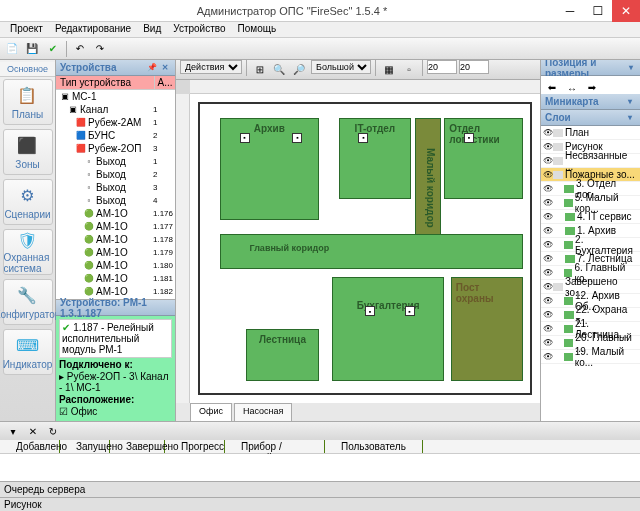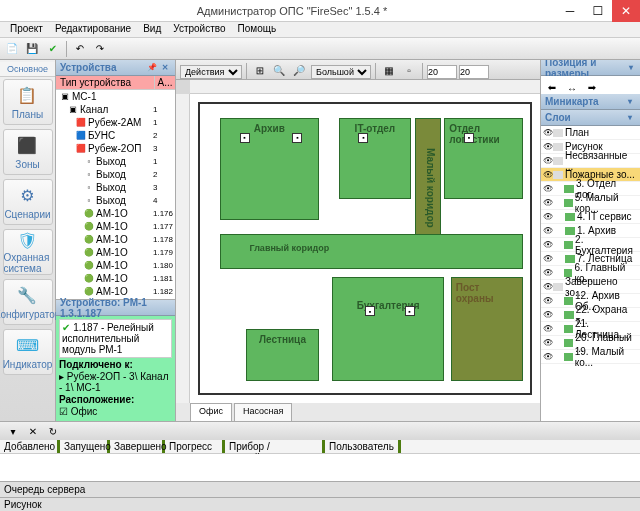--- a/index.html
+++ b/index.html
@@ -26,21 +26,21 @@
 .treehead span:first-child{flex:1;padding:1px 4px;border-right:1px solid #ccc}
 .treehead span:last-child{width:20px;padding:1px;text-align:center}
 .tree{flex:1;overflow-y:auto;overflow-x:hidden;background:#fff;font-size:9px}
 .trow{display:flex;align-items:center;height:13px;padding-left:4px;white-space:nowrap}
 .trow .ic{width:10px;height:10px;margin-right:2px;display:inline-flex;align-items:center;justify-content:center;font-size:8px}
 .trow .adr{margin-left:auto;width:22px;font-size:8px}
 .ind{display:inline-block}
 .devinfo{background:#86efac;padding:3px;border-top:1px solid #aaa;font-size:8px;min-height:110px}
 .devinfo .line{margin:1px 0}
 .canvaswrap{flex:1;display:flex;flex-direction:column;background:#d8d8d8}
-.canvastb{height:20px;background:linear-gradient(#f0f0f0,#d8d8d8);border-bottom:1px solid #aaa;display:flex;align-items:flex-end;padding:0 4px;gap:2px}
+.canvastb{height:20px;background:linear-gradient(#f0f0f0,#d8d8d8);border-bottom:1px solid #aaa;display:flex;align-items:flex-start;padding:0 4px;gap:2px}
 .ruler-top{height:14px;background:#f0f0f0;border-bottom:1px solid #ccc;margin-left:14px}
 .canvasbody{flex:1;display:flex;overflow:hidden}
 .ruler-left{width:14px;background:#f0f0f0;border-right:1px solid #ccc}
 .plan{flex:1;background:#fff;position:relative;overflow:hidden}
 .floor{position:absolute;inset:8px;border:2px solid #333}
 .room{position:absolute;background:#5fb75f;border:1px solid #2a6a2a;display:flex;align-items:flex-start;justify-content:center;padding:4px;font-size:9px;font-weight:bold;color:#2a5a2a}
 .room.dk{background:#7a8a3a}
 .corr{position:absolute;background:#5fb75f;border:1px solid #2a6a2a}
 .lbl{position:absolute;font-size:9px;font-weight:bold;color:#2a5a2a}
 .devic{position:absolute;width:10px;height:10px;background:#fff;border:1px solid #333;font-size:7px;display:flex;align-items:center;justify-content:center}
@@ -49,21 +49,21 @@
 .tab.act{background:#fff}
 .rcol{width:100px;display:flex;flex-direction:column;border-left:1px solid #aaa;background:#f0f0f0}
 .rpanel{display:flex;flex-direction:column}
 .rbody{background:#fff;font-size:8px;overflow:hidden}
 .lrow{display:flex;align-items:center;height:14px;padding:0 2px;border-bottom:1px solid #f0f0f0}
 .lrow .eye{width:10px;font-size:8px}
 .lrow .sw{width:10px;height:8px;margin-right:2px}
 .bottom{height:60px;border-top:1px solid #aaa;background:#e8e8e8;display:flex;flex-direction:column}
 .btb{height:18px;background:linear-gradient(#f0f0f0,#d8d8d8);display:flex;align-items:center;padding:0 4px;gap:2px}
 .bhdr{height:14px;display:flex;background:#f4f4f4;border-bottom:1px solid #ccc;font-size:9px}
-.bhdr span{padding:1px 4px;border-right:3px solid #4d7c0f}
+.bhdr span{padding:1px 16px;border-right:1px solid #4d7c0f}
 .status{height:16px;background:#e0e0e0;display:flex;align-items:center;padding:0 4px;font-size:9px;border-top:1px solid #aaa}
 .status span{margin-right:12px}
 select{font-size:9px;height:14px;border:1px solid #aaa}
 input[type=text]{font-size:9px;height:14px;border:1px solid #aaa;width:30px}
 .scrollbar::-webkit-scrollbar{width:10px}
 .scrollbar::-webkit-scrollbar-thumb{background:#c0c0c0;border:1px solid #999}
 </style>
 </head>
 <body>
 

